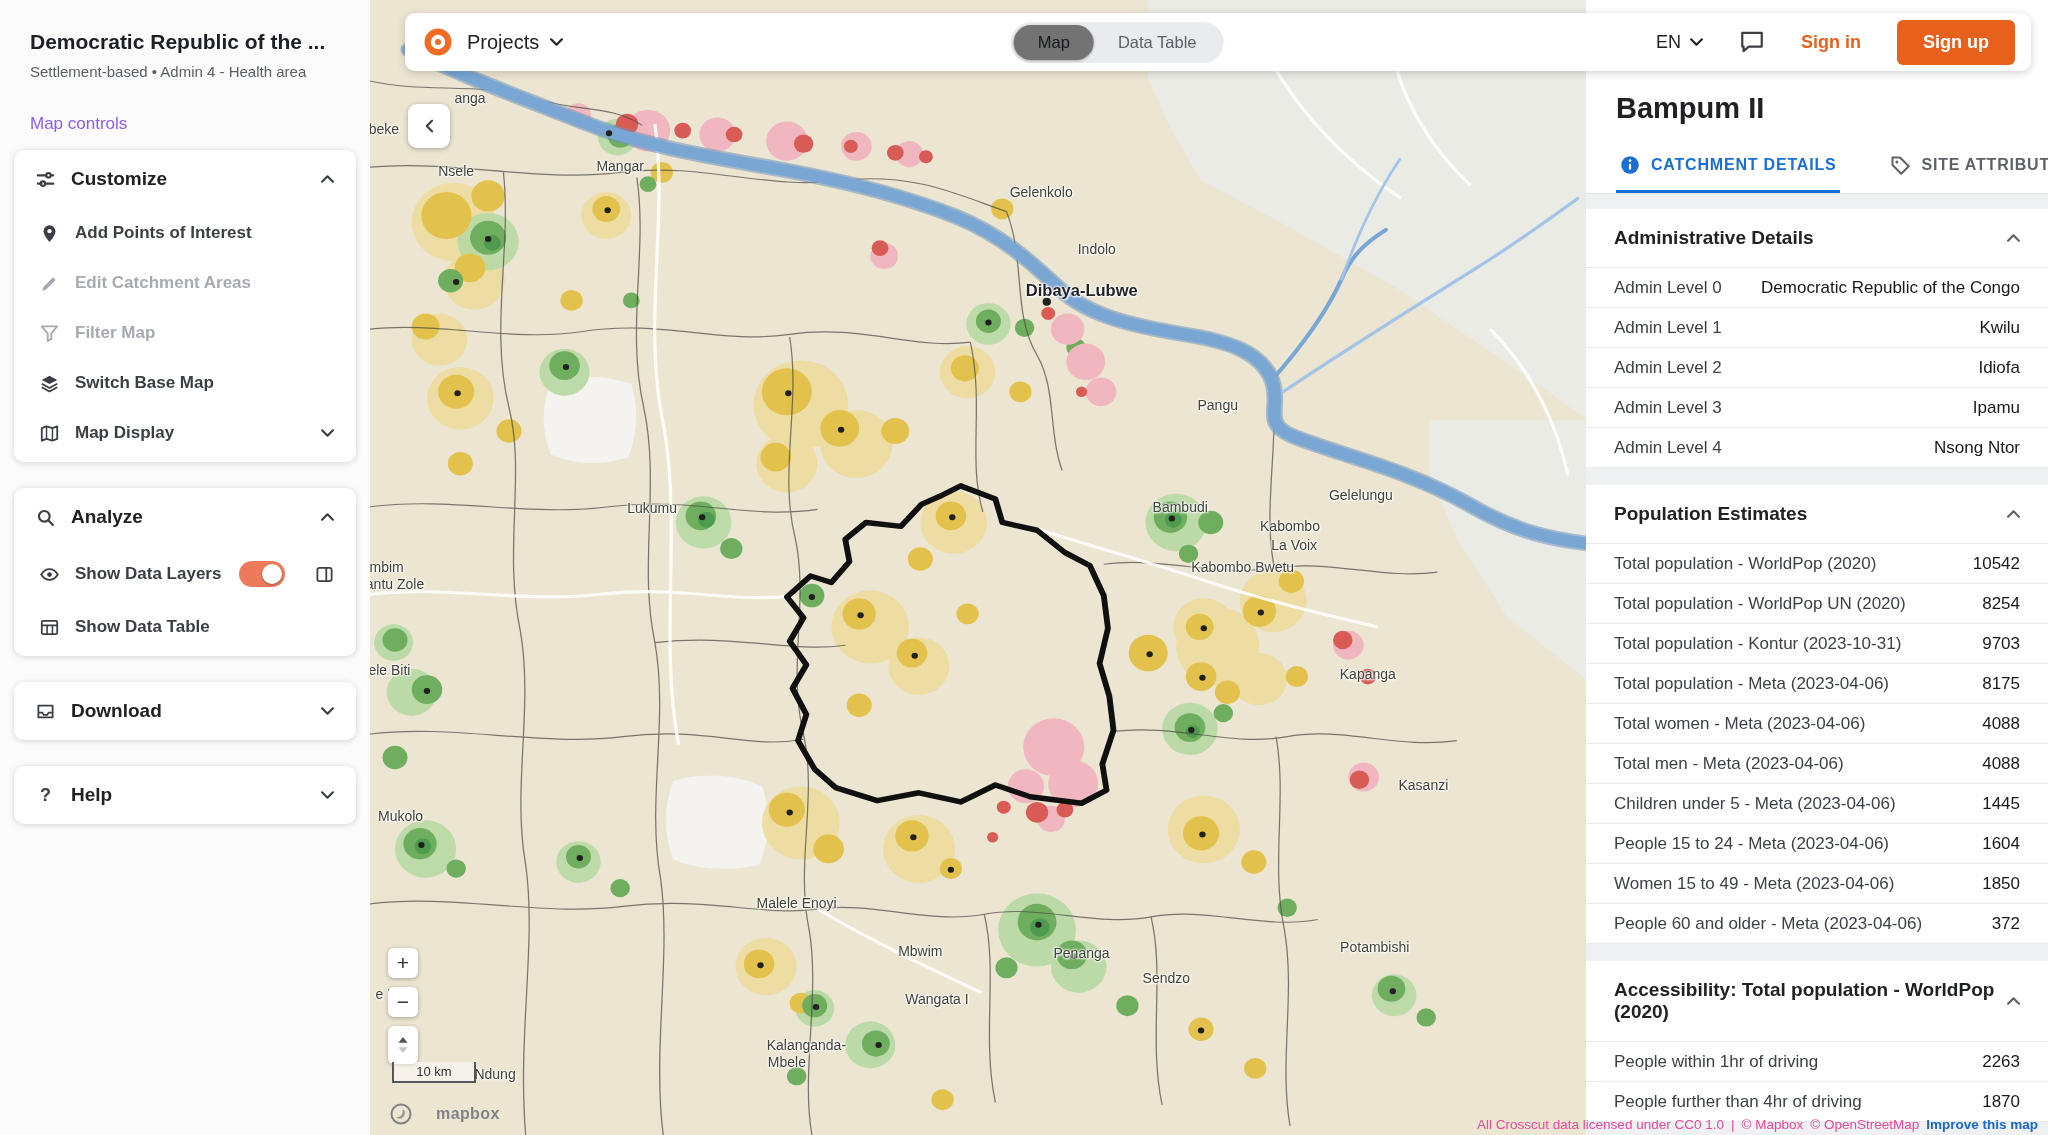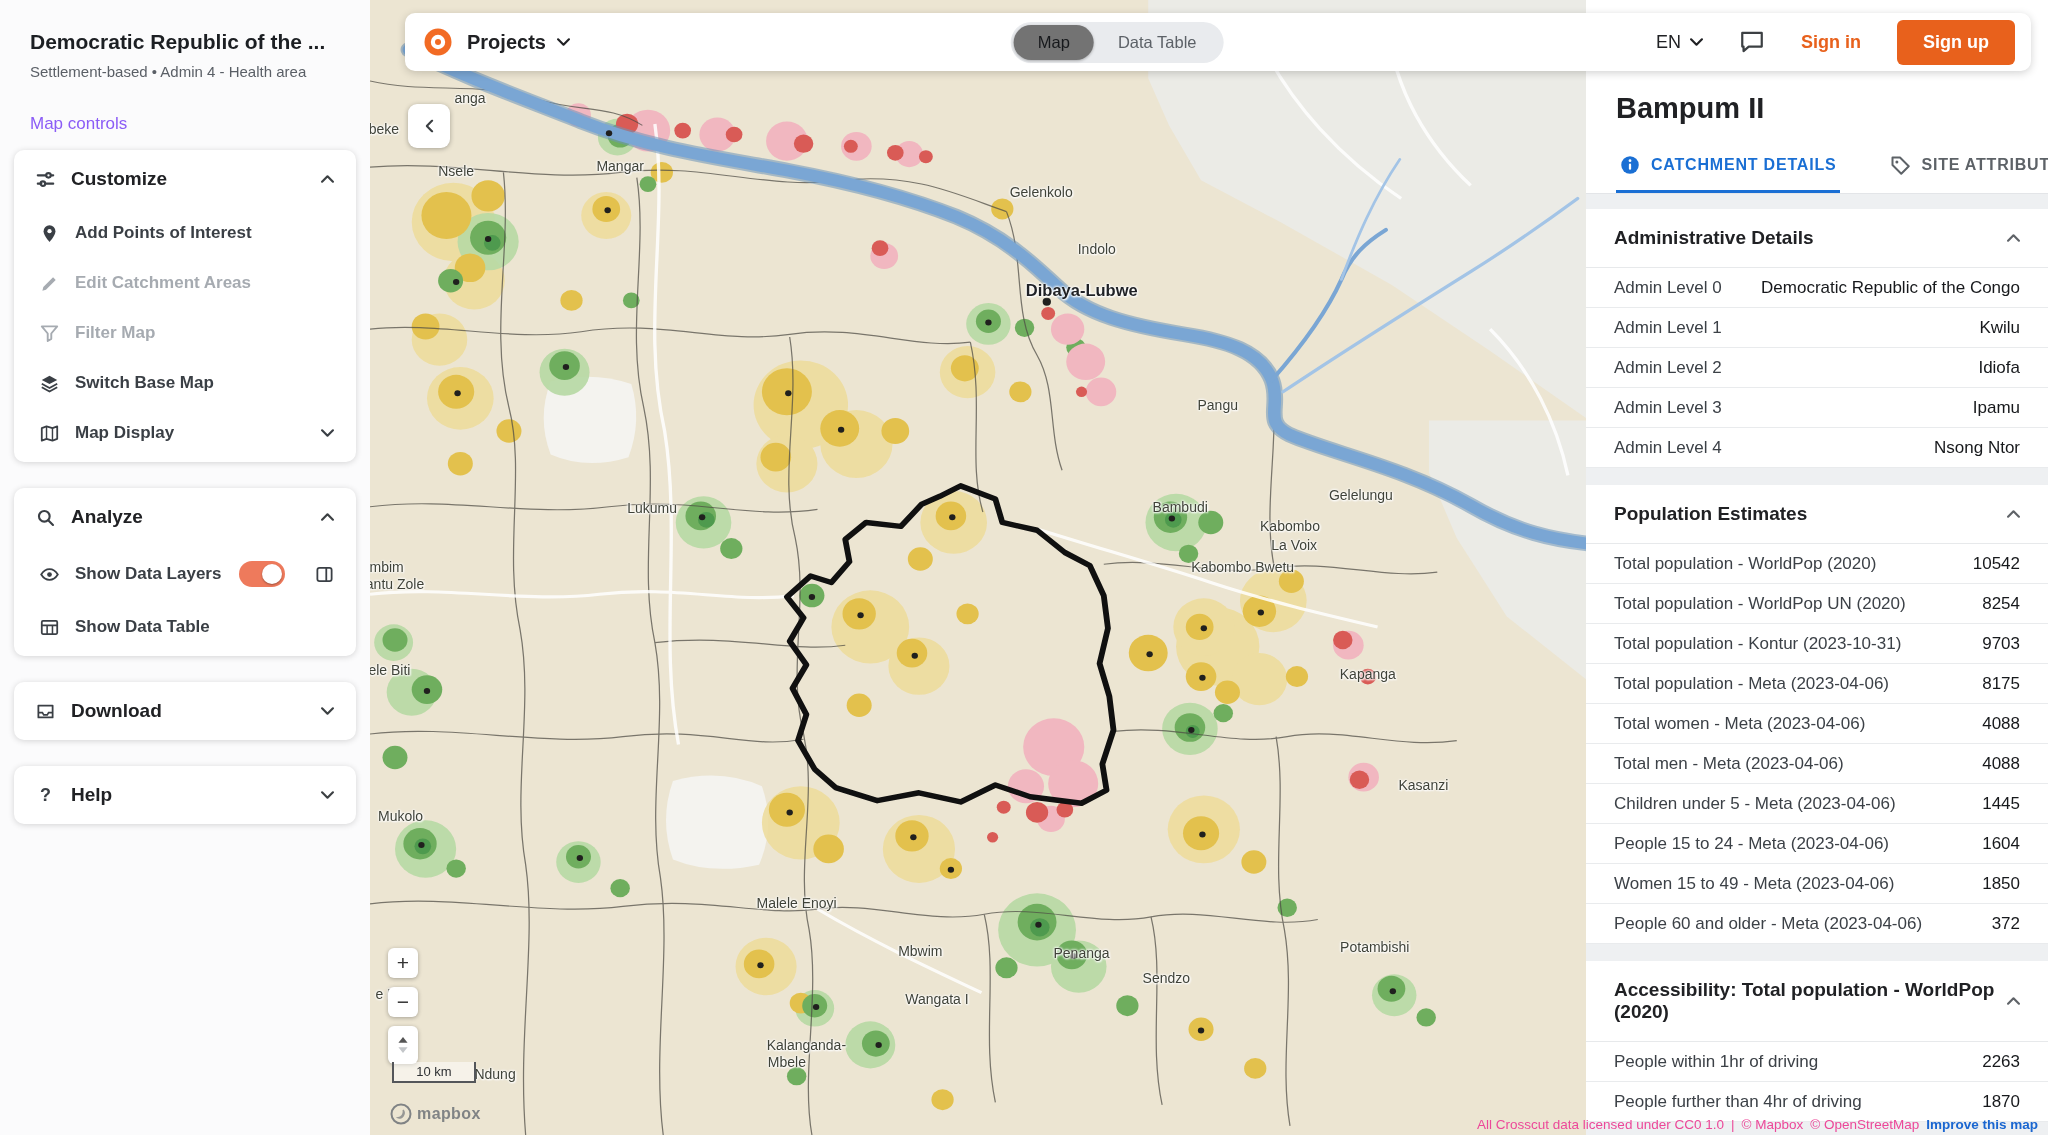--- a/index.html
+++ b/index.html
@@ -24,21 +24,21 @@
   .item.disabled,.item.disabled .ic{color:#a6abb1;cursor:default}
   .ic{width:19px;height:19px;flex:none;color:#3a3f45}
   .toggle{width:46px;height:26px;background:#ee7a5c;border-radius:13px;position:relative;margin-left:auto;flex:none;cursor:pointer}
   .toggle::after{content:"";position:absolute;right:3px;top:3px;width:20px;height:20px;border-radius:50%;background:#fff;box-shadow:0 1px 2px rgba(0,0,0,.35)}
   .after-toggle{margin-left:14px;color:#3a3f45}
   .qmark{width:19px;text-align:center;font-size:18px;font-weight:700;color:#3a3f45}
 
   
   .topbar{position:absolute;left:405px;right:17px;top:13px;height:58px;background:#fff;border-radius:10px;
           box-shadow:0 2px 8px rgba(0,0,0,.18);display:flex;align-items:center;padding:0 16px 0 18px;z-index:30}
-  .projects{display:flex;align-items:center;gap:11px;font-size:20px;font-weight:700;color:#202124;margin-left:14px;cursor:pointer}
+  .projects{display:flex;align-items:center;gap:11px;font-size:20px;font-weight:400;color:#202124;margin-left:14px;cursor:pointer}
   .seg{position:absolute;left:43.8%;transform:translateX(-50%);display:flex;background:#e9ebee;border-radius:21px;padding:3px}
   .seg-opt{padding:8px 24px;font-size:16.5px;color:#5c6167;border-radius:18px;cursor:pointer;font-weight:500;white-space:nowrap}
   .seg-opt.active{background:#737373;color:#17191c;box-shadow:0 1px 3px rgba(0,0,0,.28)}
   .topbar-right{margin-left:auto;display:flex;align-items:center;gap:36px}
   .lang{display:flex;gap:9px;align-items:center;font-size:18px;color:#202124;font-weight:500;cursor:pointer}
   .chat-ic{width:26px;height:26px;color:#3c4043;cursor:pointer}
   .signin{color:#e8611c;font-weight:700;font-size:18px;cursor:pointer}
   .signup{background:#e8611c;color:#fff;font-weight:700;font-size:18px;padding:12px 26px;border-radius:6px;border:none;cursor:pointer}
 
   
@@ -50,21 +50,21 @@
   .map-label.bold{font-weight:700;font-size:16.5px;color:#1f2125}
   .collapse-btn{position:absolute;left:38px;top:104px;width:42px;height:44px;background:#fff;border-radius:9px;
                 box-shadow:0 1px 5px rgba(0,0,0,.3);display:flex;align-items:center;justify-content:center;z-index:5;cursor:pointer;color:#3c4043}
   .zoom-stack{position:absolute;left:18px;top:948px;display:flex;flex-direction:column;gap:9px;z-index:5}
   .zbtn{width:30px;height:30px;background:#fff;border-radius:6px;box-shadow:0 1px 4px rgba(0,0,0,.3);
         display:flex;align-items:center;justify-content:center;font-size:21px;color:#333;cursor:pointer;user-select:none}
   .zbtn.compass{height:38px;flex-direction:column;gap:2px}
   .scale{position:absolute;left:22px;top:1062px;width:84px;height:21px;border:2px solid #54565a;border-top:none;
          background:rgba(255,255,255,.5);font-size:13px;color:#2f3134;display:flex;align-items:center;justify-content:center;
          z-index:5;box-sizing:border-box}
-  .mapbox-logo{position:absolute;left:20px;bottom:10px;display:flex;align-items:center;gap:5px;z-index:5;
+  .mapbox-logo{position:absolute;left:20px;bottom:10px;display:flex;align-items:center;gap:24px;z-index:5;
                color:#75797d;font-weight:700;font-size:16px;letter-spacing:.4px;opacity:.9}
 
   
   .panel{width:462px;flex:none;height:100%;background:#eef0f2;position:relative;z-index:10;overflow:hidden;display:flex;flex-direction:column}
   .panel-head{background:#fff;padding-top:92px}
   .panel-title{font-size:29px;font-weight:600;color:#202124;margin:0 0 16px 30px}
   .tabs{display:flex;gap:46px;padding:0 30px;border-bottom:1px solid #e3e5e8;background:#fff}
   .tab{display:flex;align-items:center;gap:11px;padding:14px 4px 15px;font-size:16px;font-weight:700;letter-spacing:.8px;
        color:#5d6267;border-bottom:3px solid transparent;cursor:pointer;white-space:nowrap}
   .tab.active{color:#1a6fd4;border-bottom-color:#1a6fd4}

